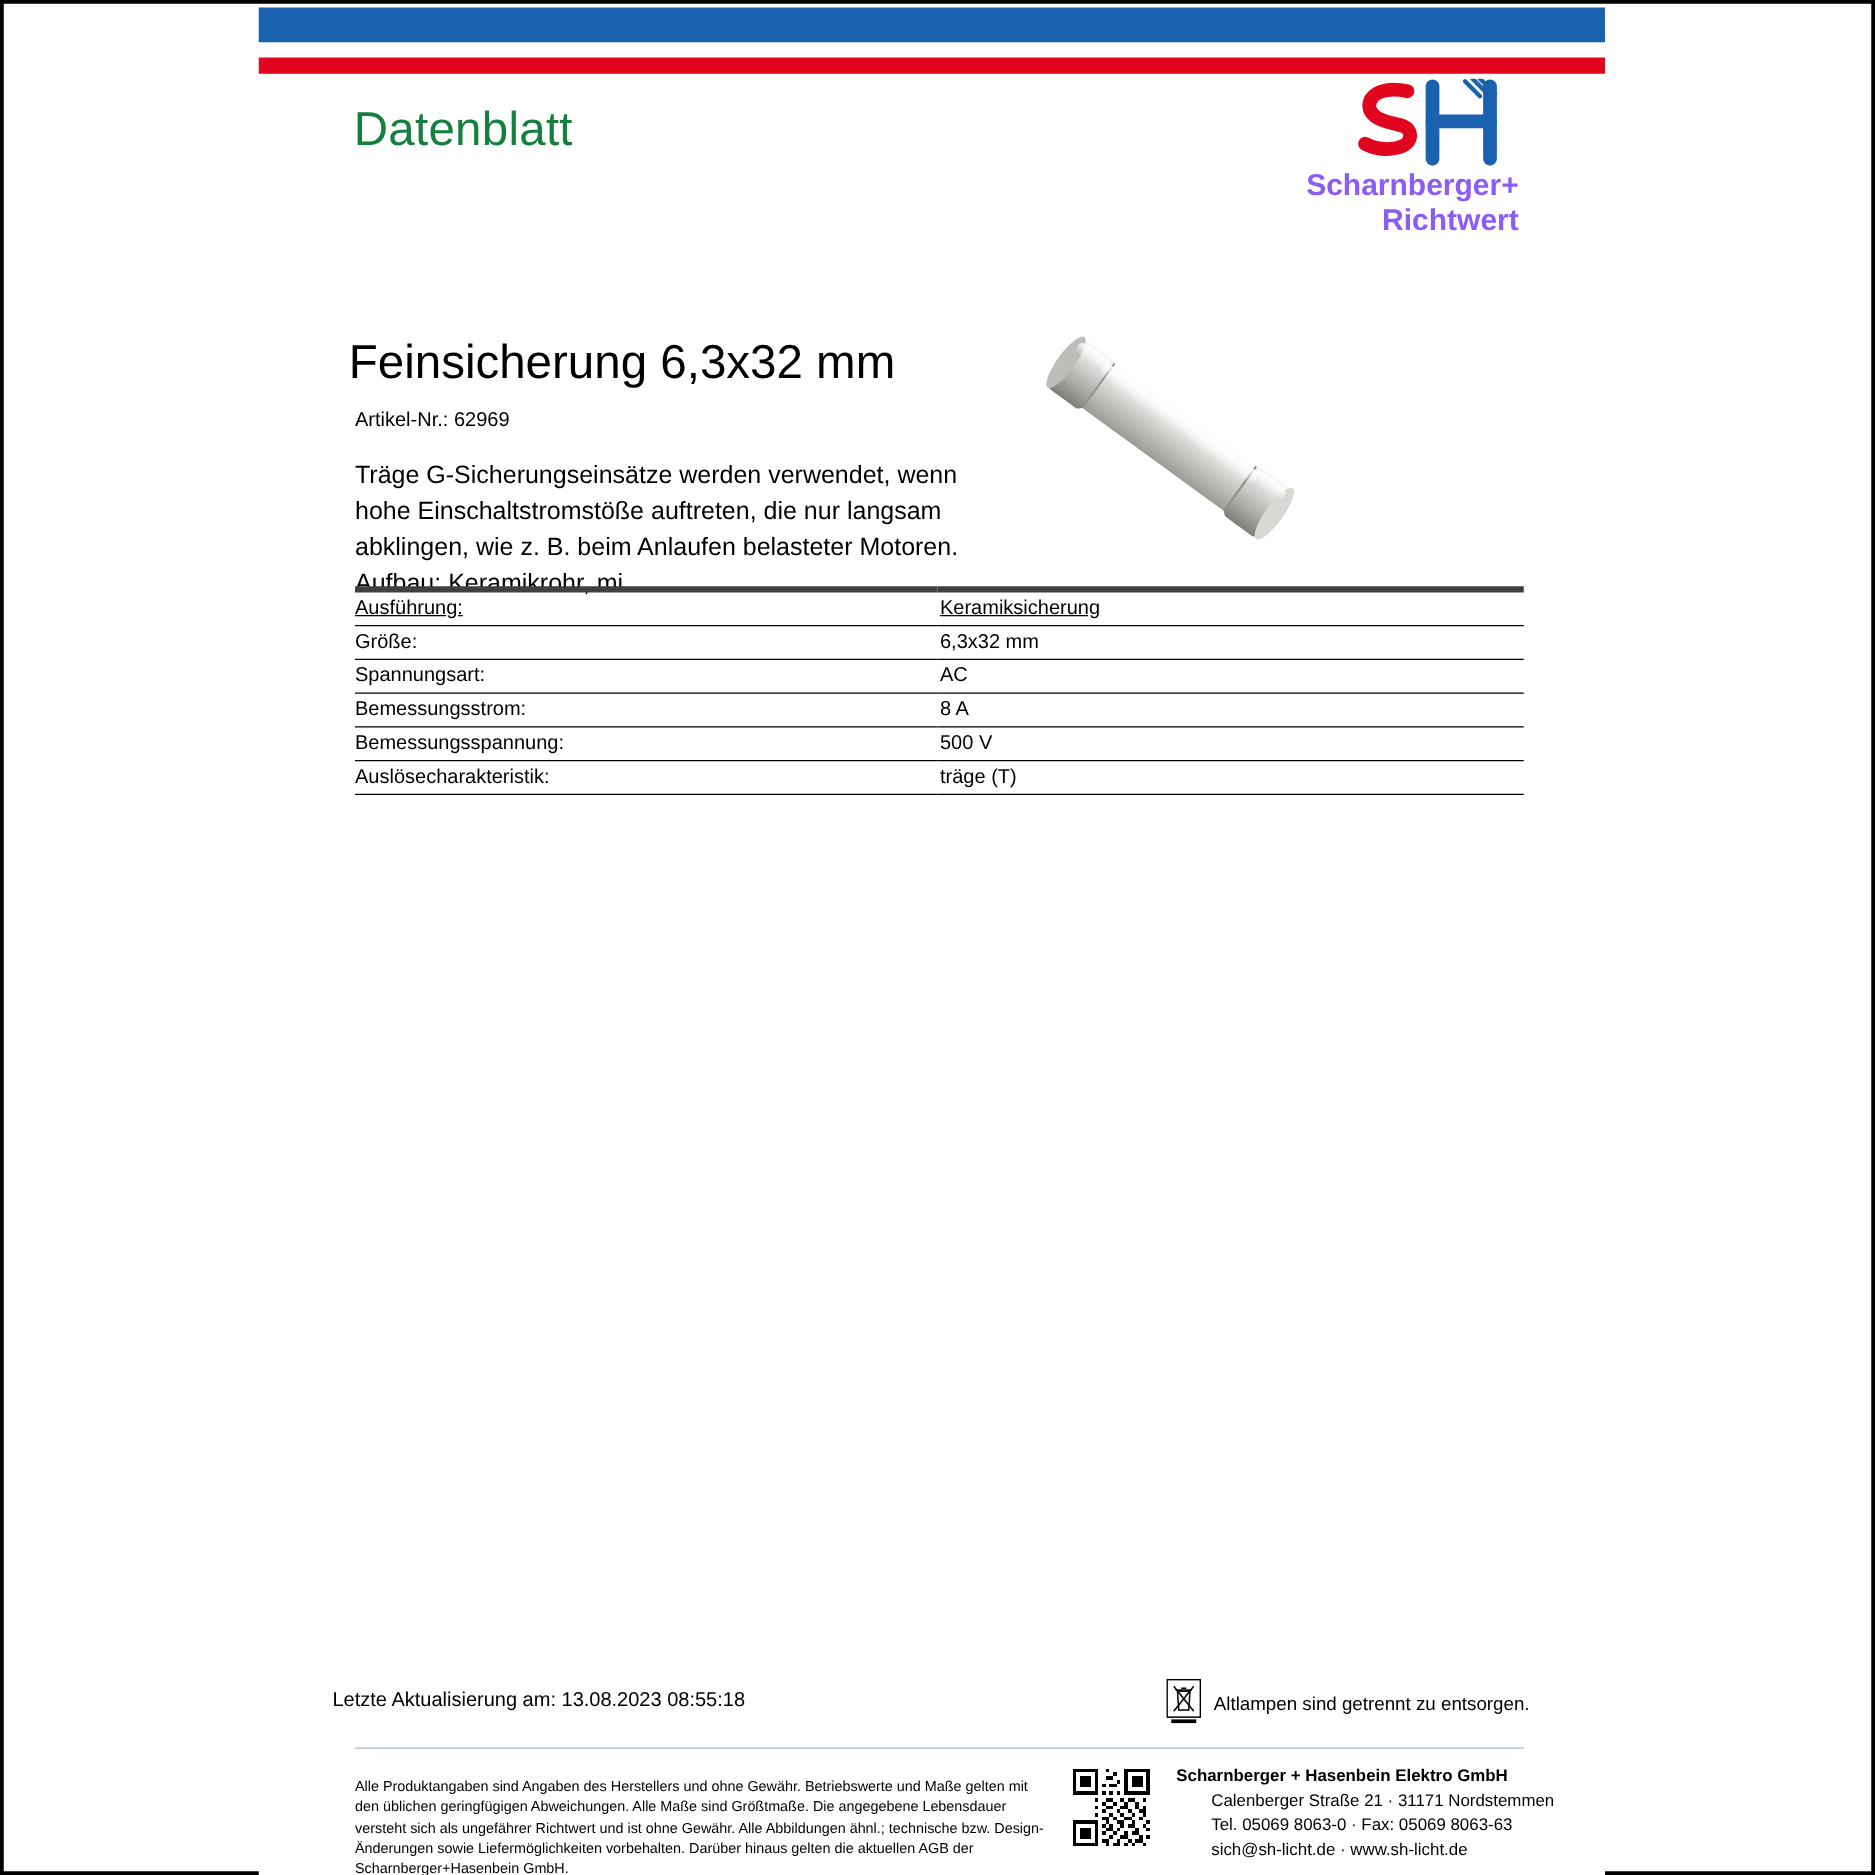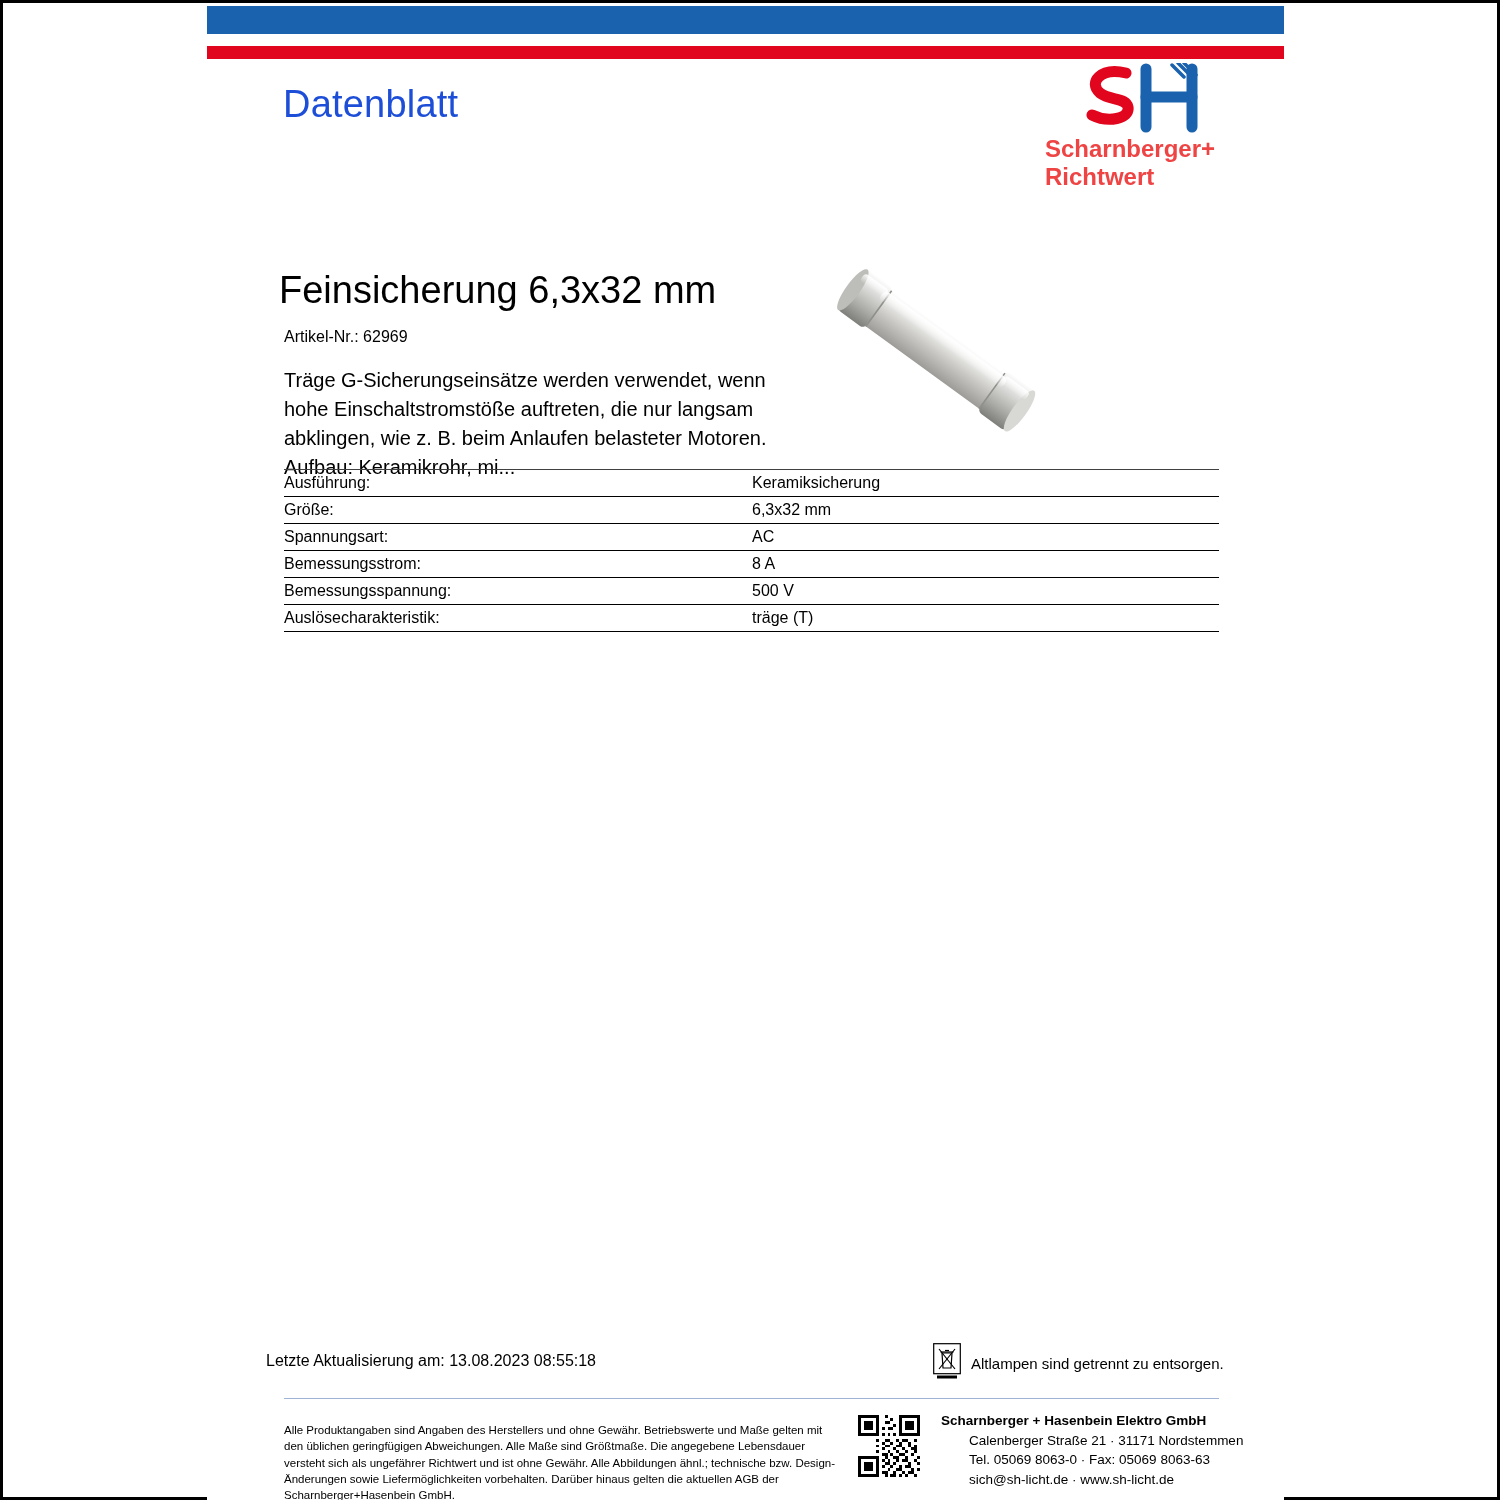--- a/index.html
+++ b/index.html
@@ -62,21 +62,21 @@
     height: 13px;
     background: #e1051e;
   }
 
   
   .doc-title {
     position: absolute;
     left: 280px;
     top: 80px;
     font-size: 38px;
-    color: #1d4ed8;
+    color: #15803d;
     letter-spacing: 0.2px;
   }
 
   .logo {
     position: absolute;
     left: 970px;
     top: 60px;
     width: 250px;
     height: 125px;
   }
@@ -84,24 +84,24 @@
     position: absolute;
     right: 8px;
     top: 0px;
     width: 135px;
     height: 72px;
   }
   .logo-text {
     position: absolute;
     right: 8px;
     top: 72px;
-    text-align: left;
+    text-align: right;
     font-size: 24px;
     font-weight: bold;
-    color: #ef4444;
+    color: #8b5cf6;
     line-height: 1.18;
   }
 
   
   .product-title {
     position: absolute;
     left: 276px;
     top: 266px;
     font-size: 38px;
   }
@@ -141,21 +141,22 @@
   .spec-table td {
     border-bottom: 1px solid #000000;
     padding: 4px 0 4px 0;
     vertical-align: top;
     height: 18px;
   }
   .spec-table td.k {
     width: 466px;
   }
   .spec-table tr:first-child td {
-    border-top: 1px solid #404040;
+    border-top: 5px solid #404040;
+    text-decoration: underline;
   }
   .spec-table td.v { padding-left: 2px; }
 
   
   .footer-update {
     position: absolute;
     left: 263px;
     top: 1349px;
     font-size: 16px;
   }

